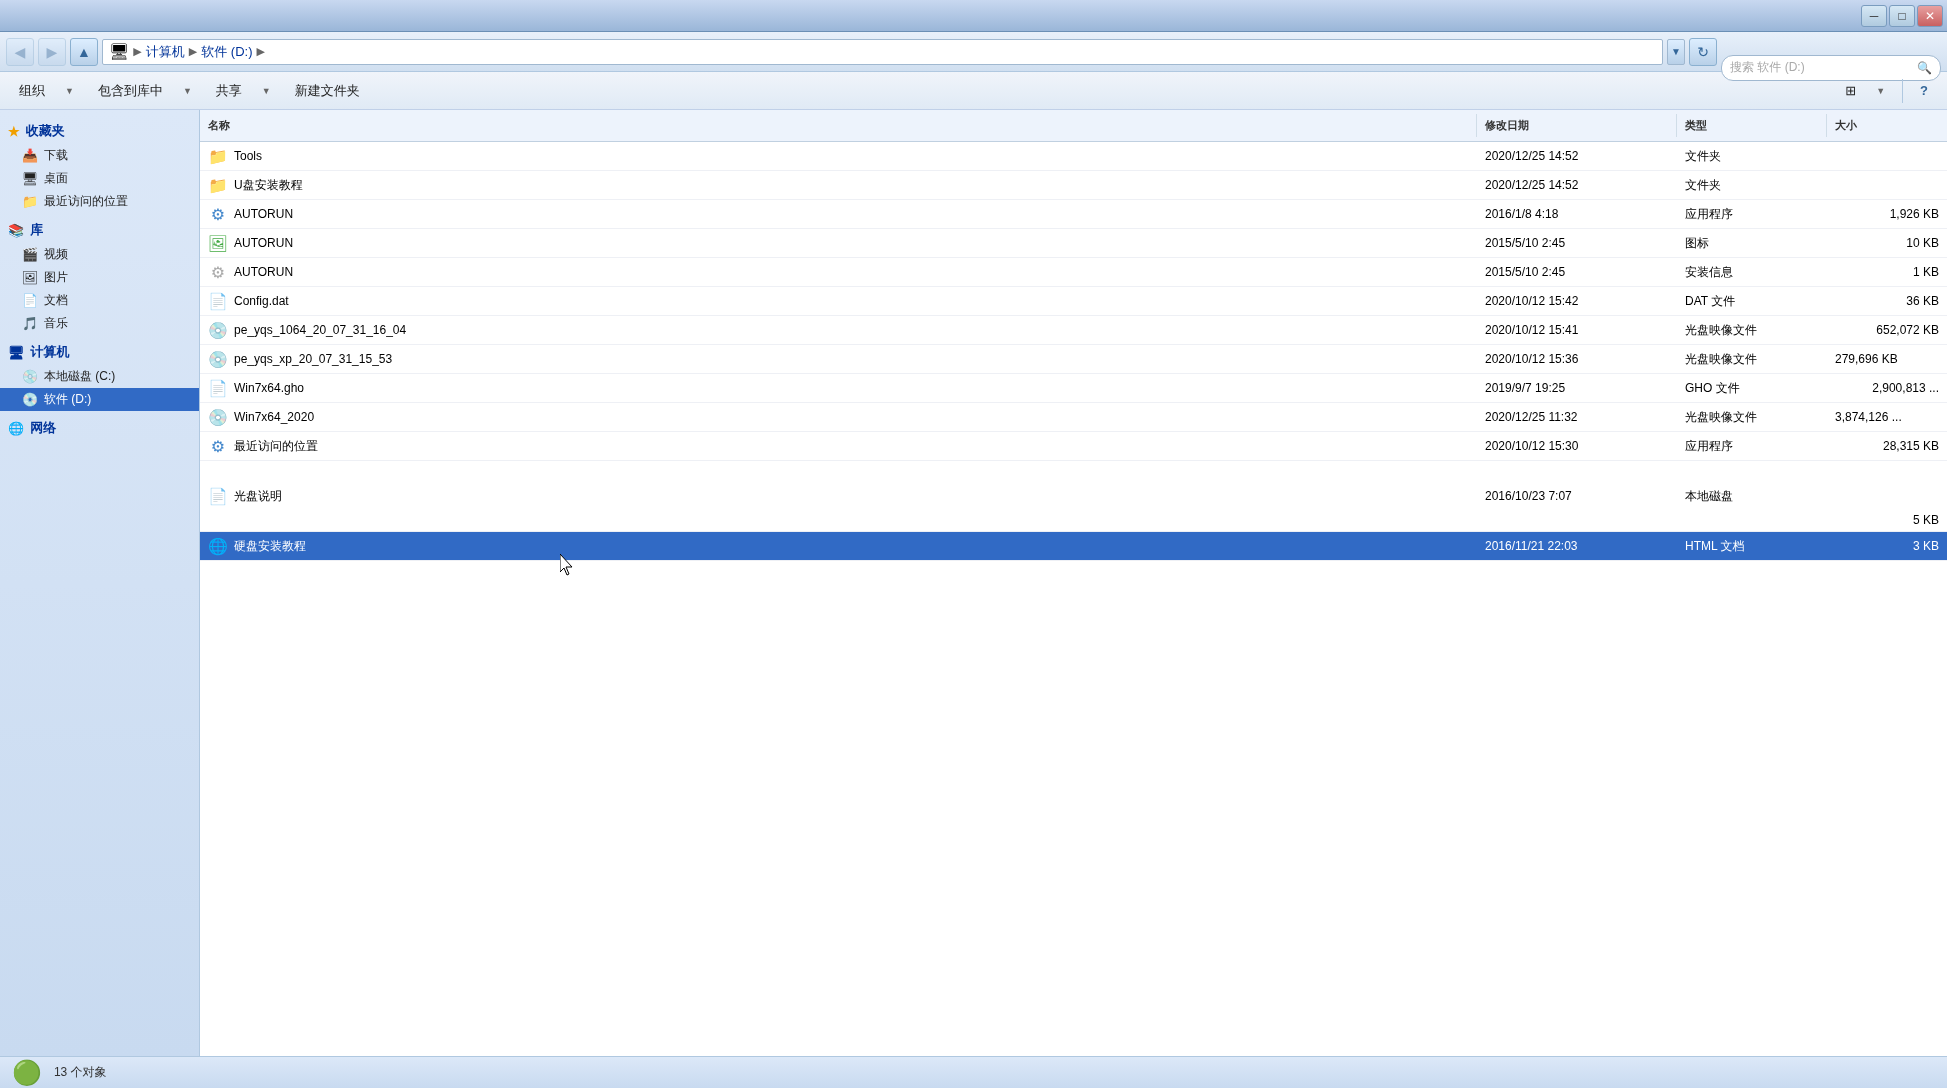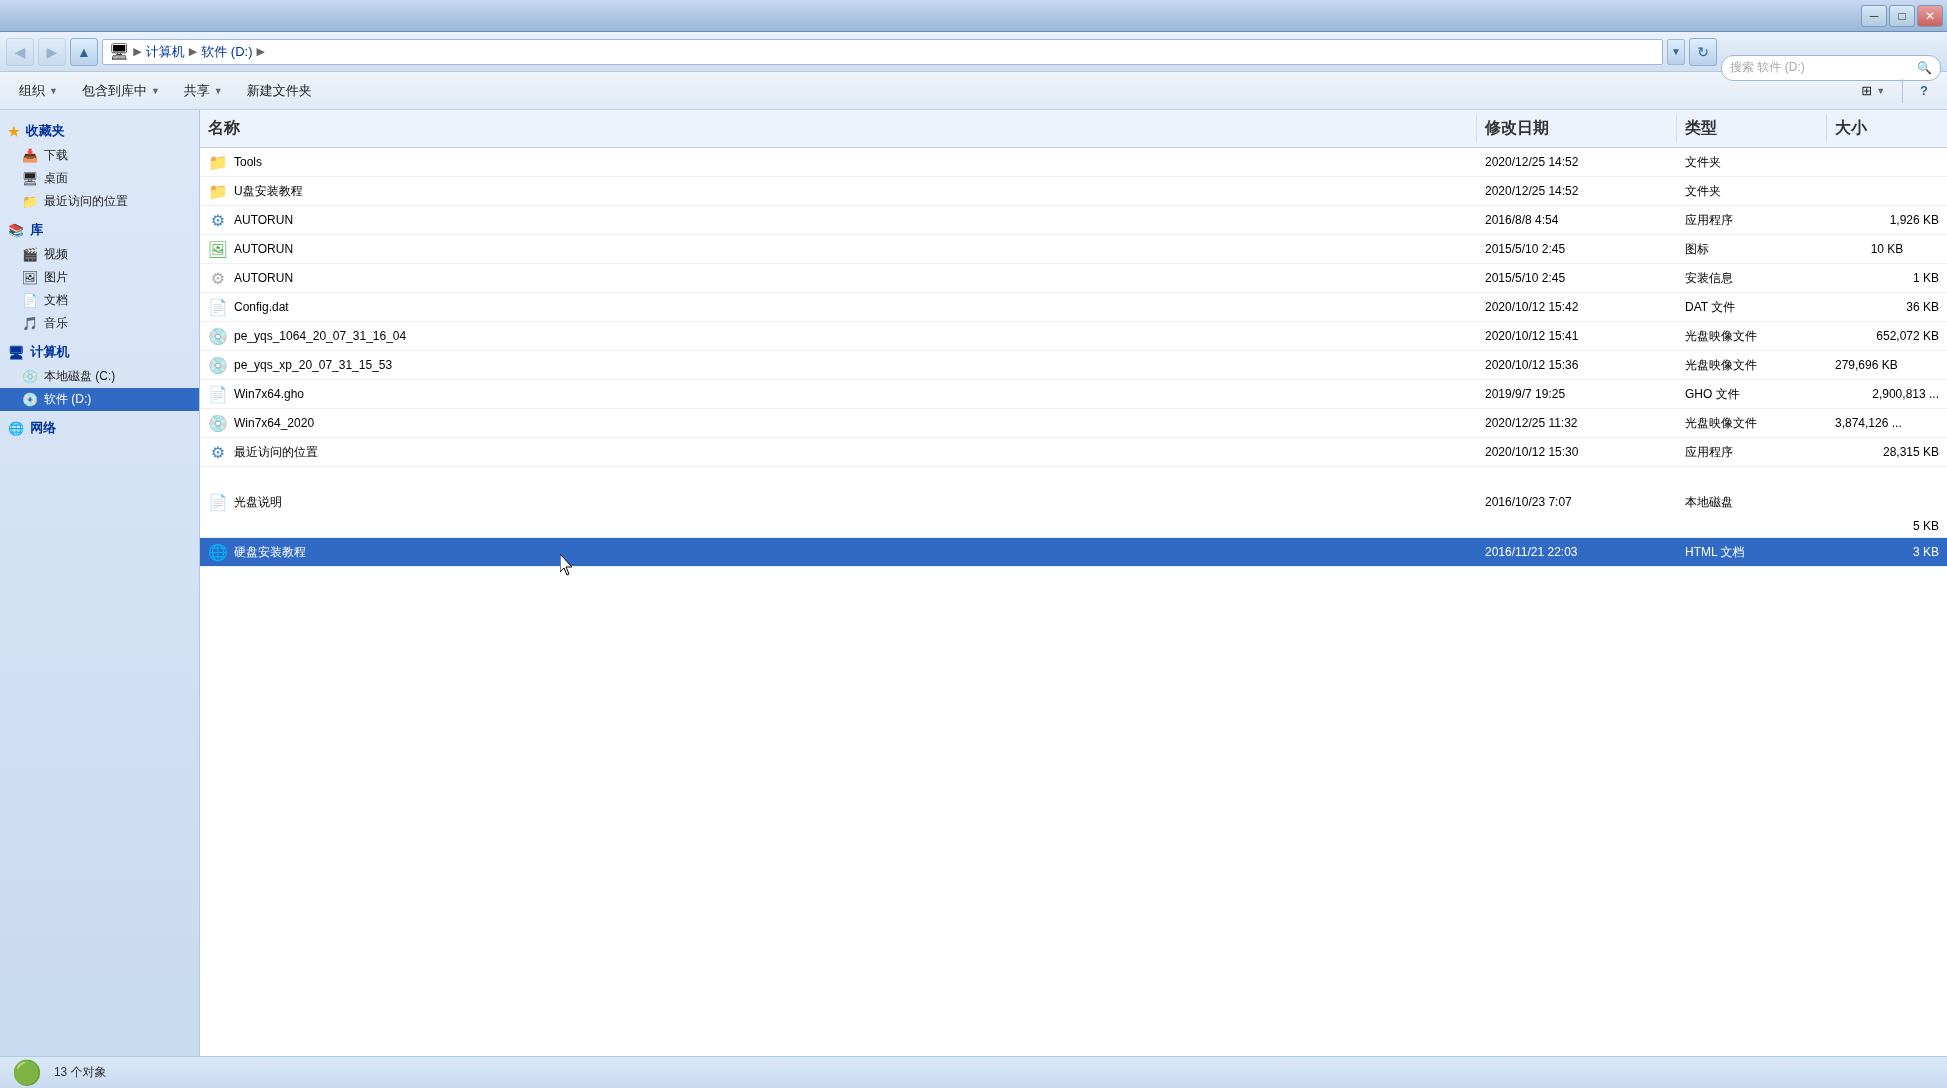--- a/index.html
+++ b/index.html
@@ -136,21 +136,21 @@
     }
     .toolbar-btn {
       height: 30px;
       padding: 0 10px;
       background: transparent;
       border: 1px solid transparent;
       border-radius: 3px;
       cursor: pointer;
       display: flex;
       align-items: center;
-      gap: 4px;
+      gap: 20px;
       font-size: 13px;
       color: #222;
     }
     .toolbar-sep {
       width: 1px;
       height: 24px;
       background: #b0c8e0;
       margin: 0 4px;
     }
     .toolbar-arrow { font-size: 9px; color: #666; }
@@ -216,21 +216,21 @@
       display: grid;
       grid-template-columns: 1fr 200px 150px 120px;
       padding: 4px 0;
       border-bottom: 1px solid #c0d0e0;
       background: #edf3fc;
       position: sticky;
       top: 0;
     }
     .filelist-header-cell {
       padding: 4px 8px;
-      font-size: 16px;
+      font-size: 11px;
       color: #333;
       font-weight: bold;
       cursor: pointer;
       border-right: 1px solid #d0dde8;
     }
     .filelist-header-cell:last-child { border-right: none; }
     .filelist-row {
       display: grid;
       grid-template-columns: 1fr 200px 150px 120px;
       padding: 1px 0;
@@ -449,32 +449,32 @@
           </div>
           <div class="filelist-cell">2020/12/25 14:52</div>
           <div class="filelist-cell">文件夹</div>
           <div class="filelist-cell" style="text-align: right;"></div>
         </div>
         <div class="filelist-row">
           <div class="filelist-cell file-name-cell">
             <span class="file-icon" style="color: rgb(68, 136, 204);">⚙</span>
             <span>AUTORUN</span>
           </div>
-          <div class="filelist-cell">2016/8/8 4:54</div>
+          <div class="filelist-cell">2016/1/8 4:18</div>
           <div class="filelist-cell">应用程序</div>
           <div class="filelist-cell" style="text-align: right;">1,926 KB</div>
         </div>
         <div class="filelist-row">
           <div class="filelist-cell file-name-cell">
             <span class="file-icon" style="color: rgb(68, 170, 68);">🖼</span>
             <span>AUTORUN</span>
           </div>
           <div class="filelist-cell">2015/5/10 2:45</div>
           <div class="filelist-cell">图标</div>
-          <div class="filelist-cell" style="text-align: center;">10 KB</div>
+          <div class="filelist-cell" style="text-align: right;">10 KB</div>
         </div>
         <div class="filelist-row">
           <div class="filelist-cell file-name-cell">
             <span class="file-icon" style="color: rgb(170, 170, 170);">⚙</span>
             <span>AUTORUN</span>
           </div>
           <div class="filelist-cell">2015/5/10 2:45</div>
           <div class="filelist-cell">安装信息</div>
           <div class="filelist-cell" style="text-align: right;">1 KB</div>
         </div>

